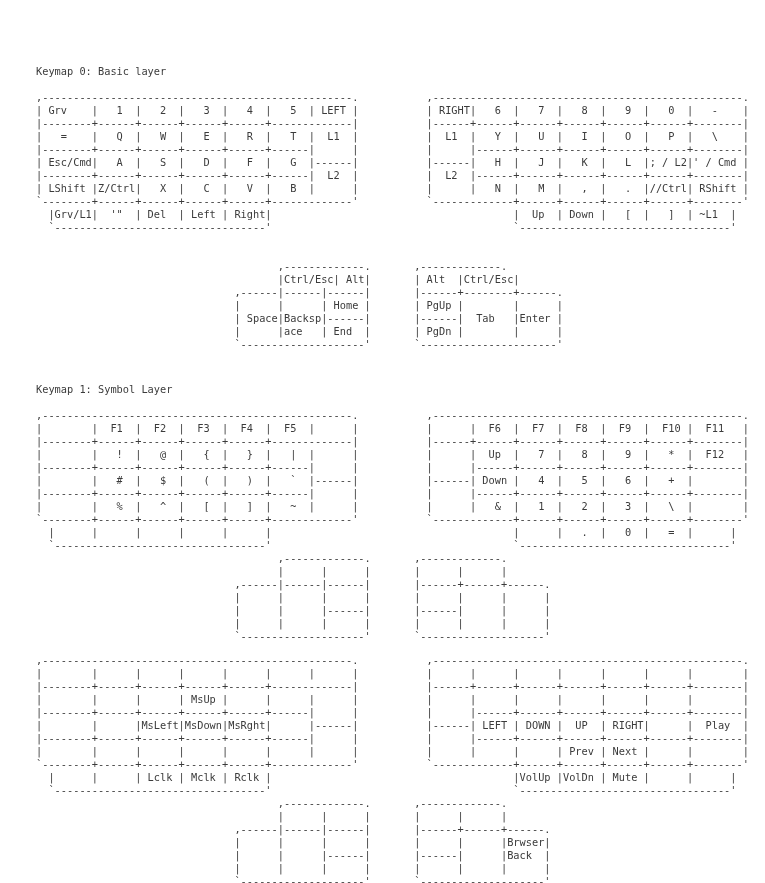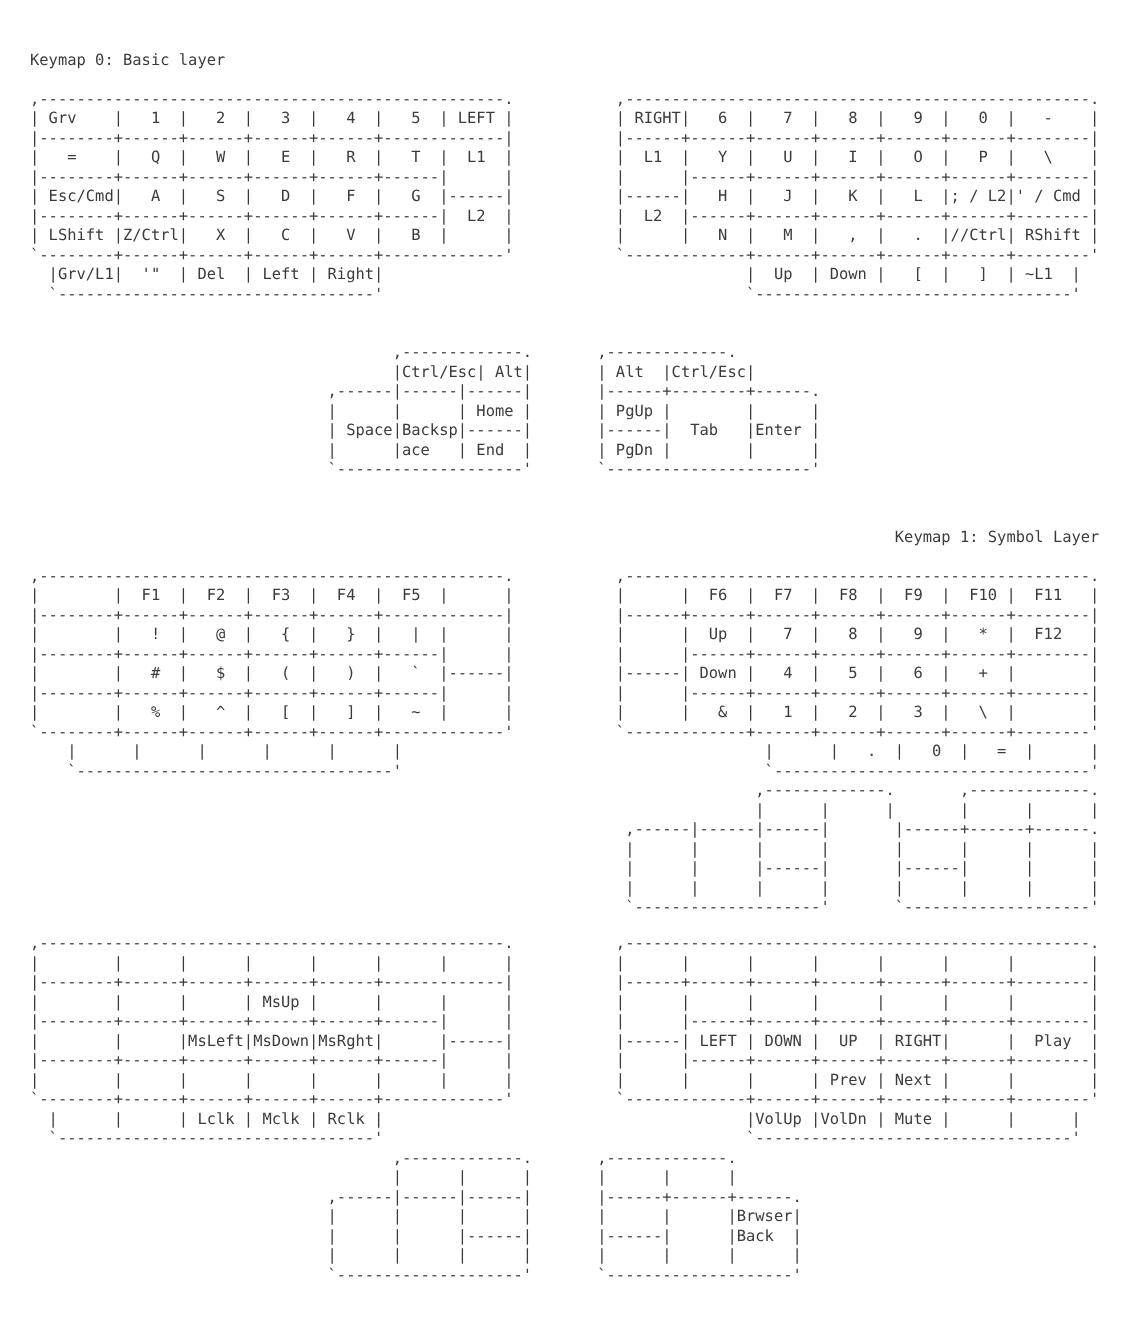--- a/index.html
+++ b/index.html
@@ -12,24 +12,25 @@
     height: 883px;
     position: relative;
     overflow: hidden;
   }
   .doc {
     position: absolute;
     inset: 0;
   }
   .section {
     position: absolute;
-    left: 20px;
+    left: 36px;
+    margin-top: 31px;
   }
   .section.s0 { top: 34px; }
-  .section.s1 { top: 352px; text-align: right; }
+  .section.s1 { top: 352px; }
   .section.s2 { top: 610px; }
   .km-title {
     font-family: "DejaVu Sans Mono", "Liberation Mono", monospace;
     font-size: 10.3px;
     line-height: 13px;
     height: 13px;
     color: #3b3b3b;
     white-space: pre;
   }
   .km-art {

